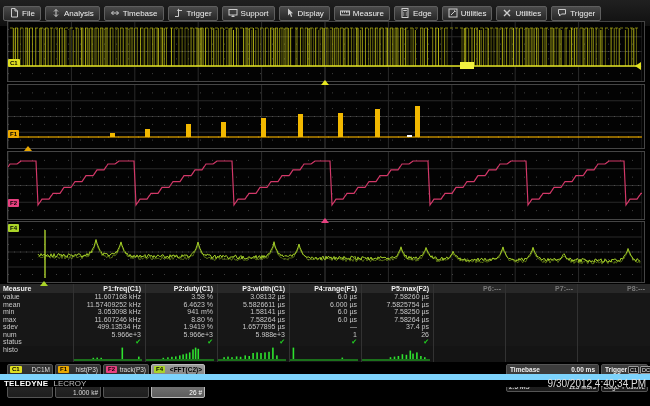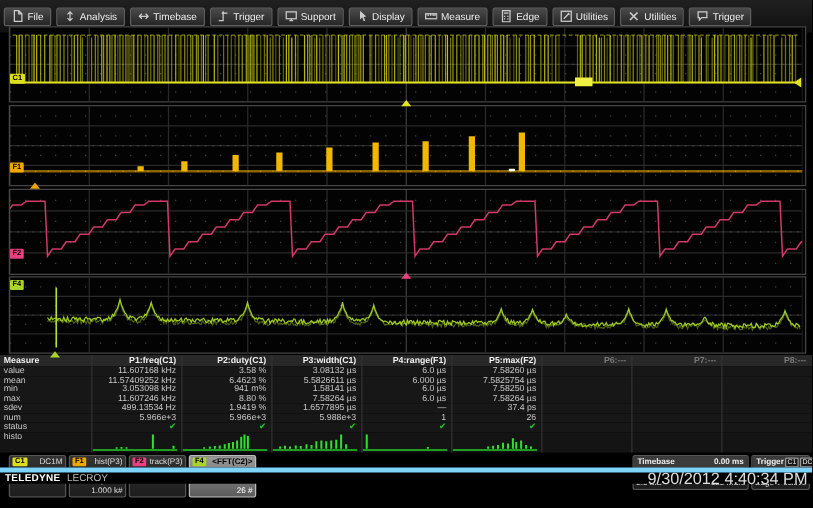--- a/index.html
+++ b/index.html
@@ -49,25 +49,25 @@
   .ib-head{display:flex;justify-content:space-between;align-items:center;font-weight:bold;
            background:#3c3c3c;margin:0 -2px;padding:0 3px;border-bottom:1px solid #555;height:9px;}
   .ib-row{display:flex;justify-content:space-between;}
   .ib-row.right{justify-content:flex-end;}
   .badge{font-weight:normal;font-size:5.5px;border:1px solid #999;border-radius:1px;
          padding:0 1px;line-height:6px;background:#1a1a1a;margin-left:1px;}
   #timebase-box{left:506px;width:93px;height:28px;}
   #trigger-box{left:601px;width:47px;height:28px;}
   
   #footer{position:absolute;top:374px;left:0;width:650px;height:13px;background:#000;
-          border-top:4px solid #7dd3fc;display:flex;justify-content:space-between;
+          border-top:6px solid #7dd3fc;display:flex;justify-content:space-between;
           align-items:center;padding:0 4px;box-sizing:border-box;font-size:8px;}
   #brand b{color:#fff;letter-spacing:.2px;}
   #brand span{color:#bbb;margin-left:3px;}
-  #datetime{color:#ddd;font-size:13px;}
+  #datetime{color:#ddd;font-size:10px;}
 </style>
 </head>
 <body>
 
 <div id="scope">
   <div id="menubar">
       <div class="menu-btn">
         <span>
           <svg width="10" height="10" viewBox="0 0 10 10">
             <path d="M2.5,0.5 h3.5 l2.5,2.5 v6 h-6 z M6,0.5 v2.5 h2.5" fill="none" stroke="#ccc"></path>

